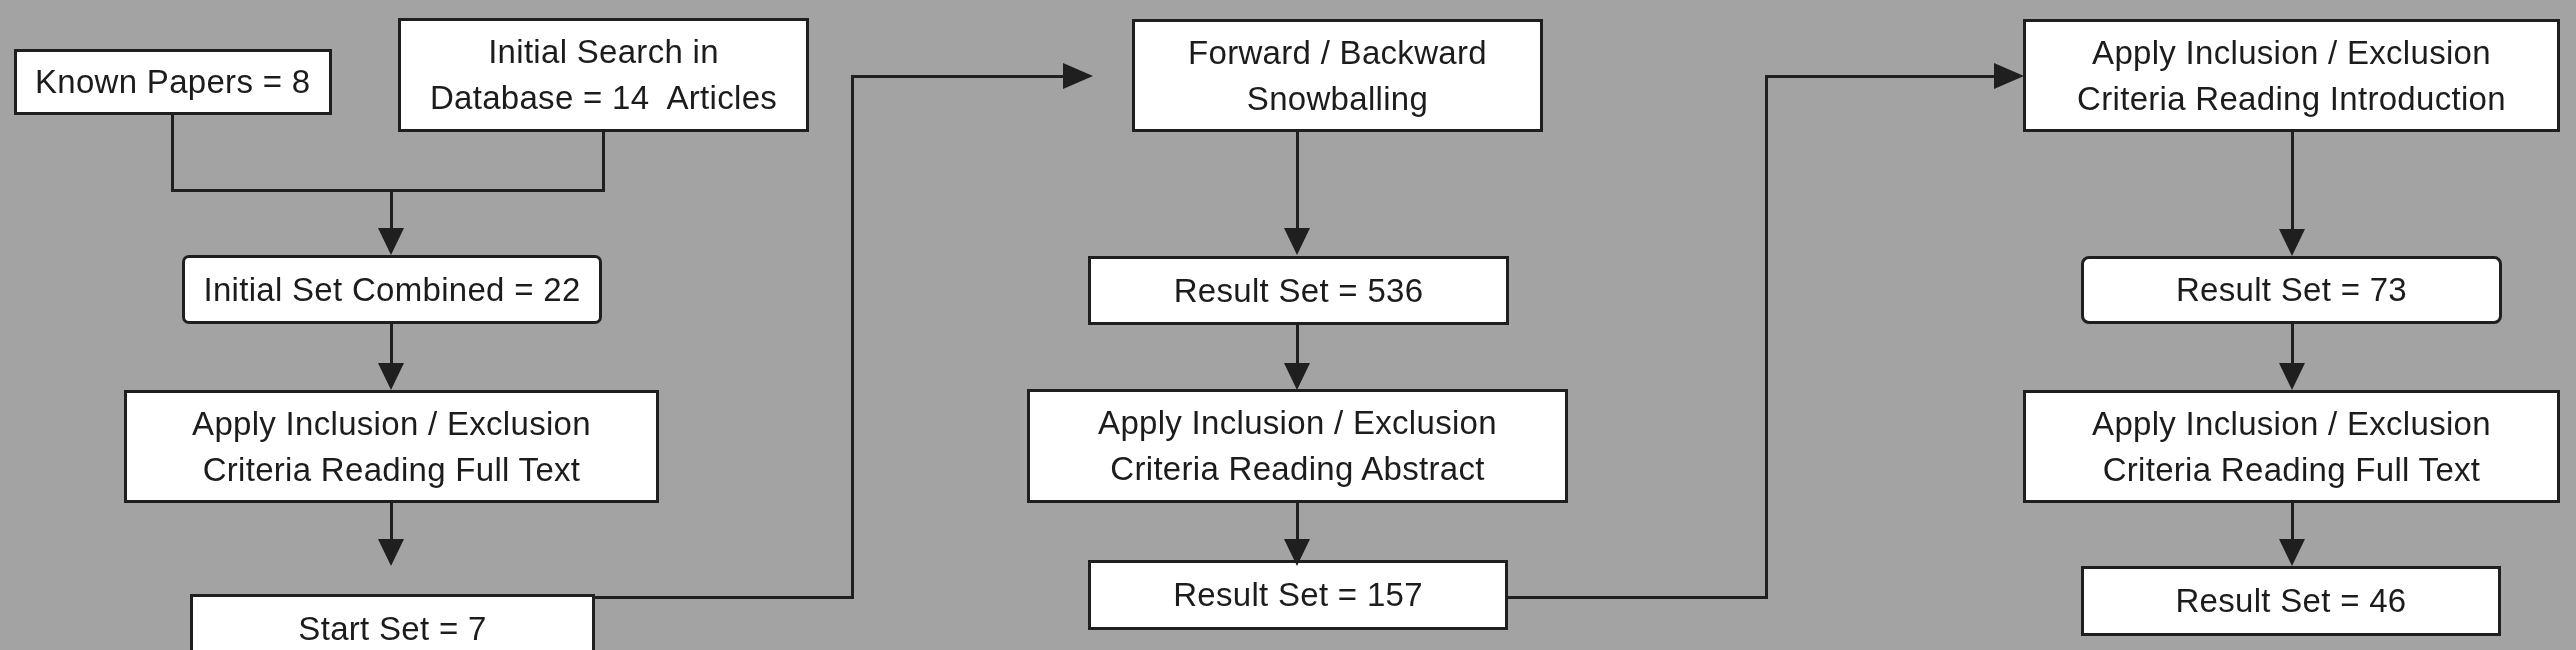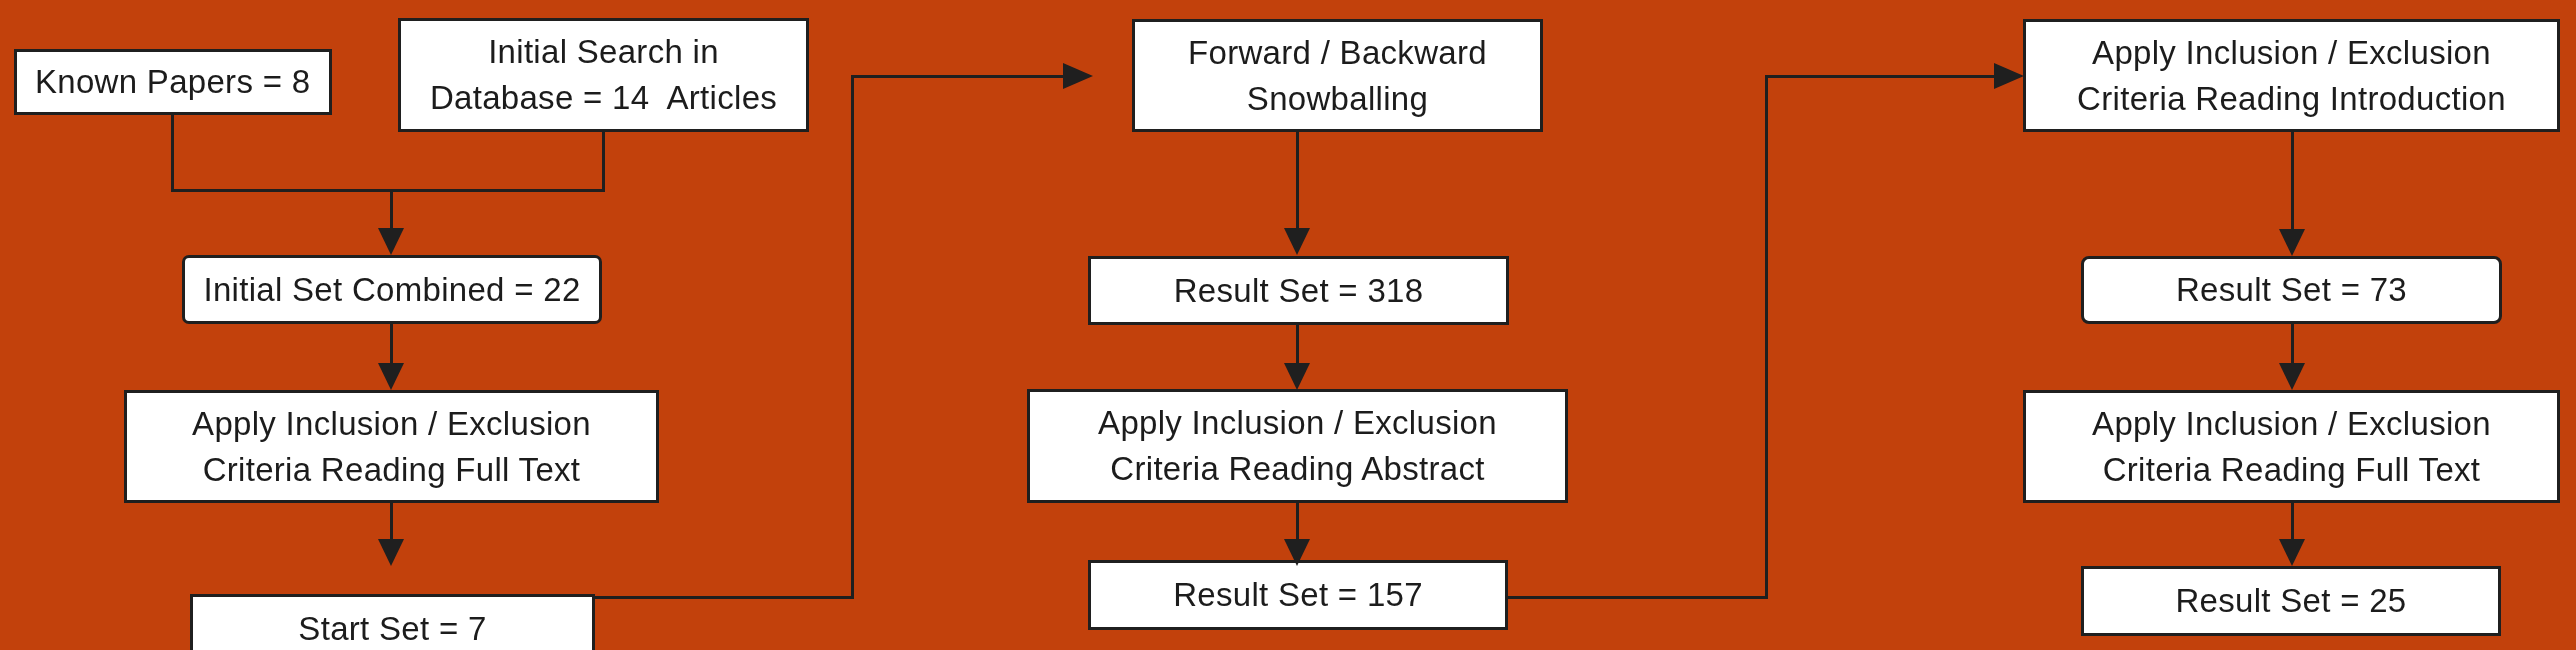--- a/index.html
+++ b/index.html
@@ -4,21 +4,21 @@
 <style>
   html, body {
     margin: 0;
     padding: 0;
     background: #ffffff;
   }
   #canvas {
     position: relative;
     width: 2576px;
     height: 650px;
-    background: #c2410c;
+    background: #a3a3a3;
     font-family: "Liberation Sans", "DejaVu Sans", sans-serif;
     overflow: hidden;
   }
   .box {
     position: absolute;
     box-sizing: border-box;
     background: #ffffff;
     border: 3px solid #1f1f1f;
     display: flex;
     align-items: center;
@@ -64,36 +64,36 @@
   <div class="box" style="left:182px; top:255px; width:420px; height:69px;border-radius:7px;">Initial Set Combined = 22</div>
 
   <div class="box" style="left:124px; top:390px; width:535px; height:113px;">Apply Inclusion / Exclusion
 Criteria Reading Full Text</div>
 
   <div class="box" style="left:190px; top:566px; width:405px; height:70px;margin-top:28px;">Start Set = 7</div>
 
   <div class="box" style="left:1132px; top:19px; width:411px; height:113px;">Forward / Backward
 Snowballing</div>
 
-  <div class="box" style="left:1088px; top:256px; width:421px; height:69px;">Result Set = 318</div>
+  <div class="box" style="left:1088px; top:256px; width:421px; height:69px;">Result Set = 536</div>
 
   <div class="box" style="left:1027px; top:389px; width:541px; height:114px;">Apply Inclusion / Exclusion
 Criteria Reading Abstract</div>
 
   <div class="box" style="left:1088px; top:560px; width:420px; height:70px;">Result Set = 157</div>
 
   <div class="box" style="left:2023px; top:19px; width:537px; height:113px;">Apply Inclusion / Exclusion
 Criteria Reading Introduction</div>
 
   <div class="box" style="left:2081px; top:256px; width:421px; height:68px;border-radius:8px;">Result Set = 73</div>
 
   <div class="box" style="left:2023px; top:390px; width:537px; height:113px;">Apply Inclusion / Exclusion
 Criteria Reading Full Text</div>
 
-  <div class="box" style="left:2081px; top:566px; width:420px; height:70px;">Result Set = 25</div>
+  <div class="box" style="left:2081px; top:566px; width:420px; height:70px;">Result Set = 46</div>
 
   <div class="vline" style="left:171px; top:114px; width:3px; height:77px;"></div>
   <div class="vline" style="left:602px; top:132px; width:3px; height:60px;"></div>
   <div class="hline" style="left:171px; top:189px; width:434px; height:3px;"></div>
 
   <div class="vline" style="left:390px; top:189px; width:3px; height:44px;"></div>
   <div class="arrow-down" style="left:378px; top:228px;"></div>
 
   <div class="vline" style="left:390px; top:324px; width:3px; height:42px;"></div>
   <div class="arrow-down" style="left:378px; top:363px;"></div>

